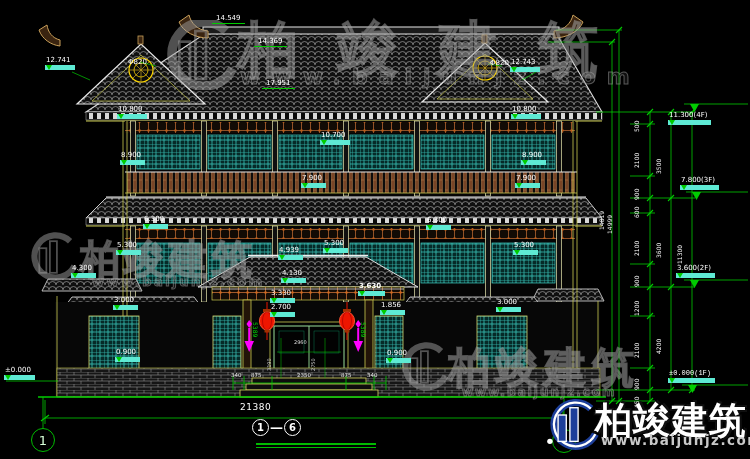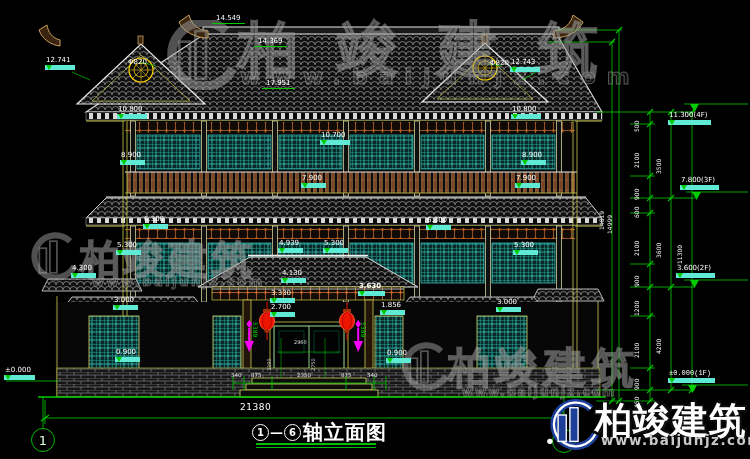--- a/index.html
+++ b/index.html
@@ -378,21 +378,20 @@
   <span>1</span>
 </div>
 <div class="axis" style="left:552px;top:429px;">
   <span>6</span>
 </div>
 
 <div id="titlebar">
   <span class="circ">1</span>
   <span class="dash">—</span>
   <span class="circ">6</span>
-  <span class="ttl">轴立面图</span>
 </div>
 <div class="uline" style="left:256px;top:443px;width:120px;height:2px;"></div>
 <div class="uline" style="left:256px;top:447px;width:120px;height:1px;"></div>
 
 <div id="brand">
   <svg width="60" height="66" viewBox="0 0 66 52" style="position:absolute;left:-4px;top:2px;">
     <path d="M57,8 A24,24 0 1 0 62,36" stroke="#1d3f9a" stroke-width="8" fill="none"></path>
     <path d="M57,8 A24,24 0 1 0 62,36" stroke="#ffffff" stroke-width="2.5" fill="none"></path>
     <rect x="21" y="15" width="9" height="29" fill="#1d3f9a" stroke="#fff" stroke-width="1.5"></rect>
     <rect x="34" y="7" width="9" height="37" fill="#1d3f9a" stroke="#fff" stroke-width="1.5"></rect>
@@ -407,21 +406,21 @@
     <span class="ann lvl" style="left: 320px; top: 131px;">10.700</span>
     <span class="ann lvl" style="left: 120px; top: 151px;">8.900</span>
     <span class="ann lvl" style="left: 521px; top: 151px;">8.900</span>
     <span class="ann lvl" style="left: 301px; top: 174px;">7.900</span>
     <span class="ann lvl" style="left: 515px; top: 174px;">7.900</span>
     <span class="ann lvl" style="left: 143px; top: 215px;">6.300</span>
     <span class="ann lvl" style="left: 426px; top: 216px;">6.300</span>
     <span class="ann lvl" style="left: 116px; top: 241px;">5.300</span>
     <span class="ann lvl" style="left: 323px; top: 239px;">5.300</span>
     <span class="ann lvl" style="left: 513px; top: 241px;">5.300</span>
-    <span class="ann lvl" style="left: 278px; top: 239px;">4.939</span>
+    <span class="ann lvl" style="left: 278px; top: 246px;">4.939</span>
     <span class="ann lvl" style="left: 71px; top: 264px;">4.300</span>
     <span class="ann lvl" style="left: 281px; top: 269px;">4.130</span>
     <span class="ann lvl" style="left: 270px; top: 289px;">3.330</span>
     <span class="ann lvl" style="left: 358px; top: 282px; font-weight: bold;">3.630</span>
     <span class="ann lvl" style="left: 113px; top: 296px;">3.000</span>
     <span class="ann lvl" style="left: 496px; top: 298px;">3.000</span>
     <span class="ann lvl" style="left: 380px; top: 301px;">1.856</span>
     <span class="ann lvl" style="left: 270px; top: 303px;">2.700</span>
     <span class="ann lvl" style="left: 115px; top: 348px;">0.900</span>
     <span class="ann lvl" style="left: 386px; top: 349px;">0.900</span>

